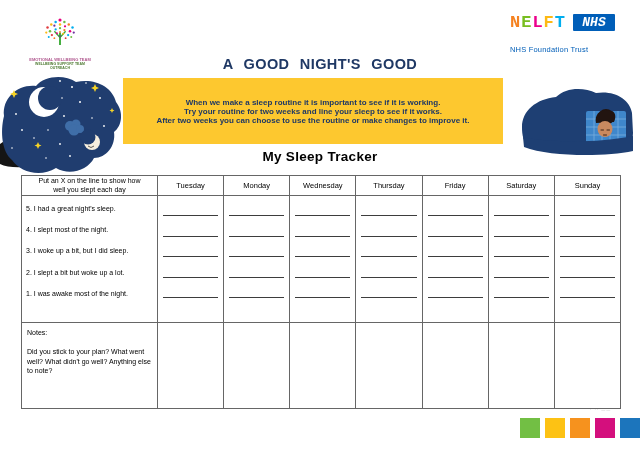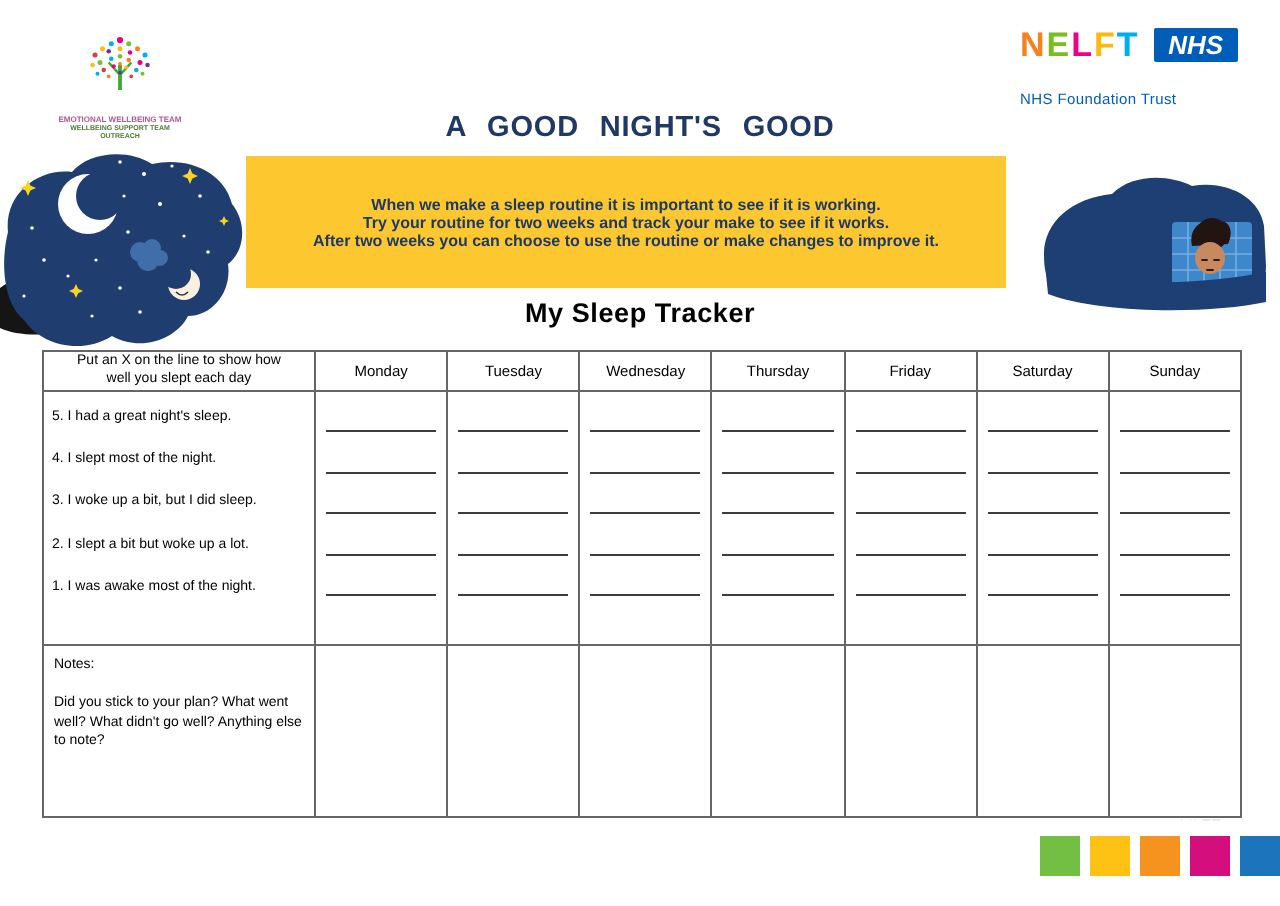--- a/index.html
+++ b/index.html
@@ -8,21 +8,21 @@
     font-family:"Liberation Sans",sans-serif;overflow:hidden;color:#000;
   }
   
   .org-logo{position:absolute;left:12px;top:13px;width:96px;text-align:center;}
   .org-logo svg{width:50px;height:44px;display:block;margin:0 auto;}
   .org-line{font-weight:bold;line-height:1.25;}
   .org-line.l1{font-size:4px;color:#b0588f;}
   .org-line.l2,.org-line.l3{font-size:3.5px;color:#4e7a32;}
   
   .brand{position:absolute;right:14px;top:14px;width:116px;}
-  .brand-row{display:flex;align-items:center;gap:7px;}
+  .brand-row{display:flex;align-items:center;gap:7px;font-family:Liberation Mono, monospace;}
   .nelft-letters{font-size:17px;font-weight:bold;letter-spacing:1px;line-height:1;}
   .nhs-box{width:42px;height:17px;background:#005EB8;border-radius:1px;
     display:flex;align-items:center;justify-content:center;}
   .nhs-box span{color:#fff;font-weight:bold;font-style:italic;font-size:13px;line-height:1;}
   .trust{font-size:7.5px;color:#005EB8;margin-top:14px;letter-spacing:0.2px;}
   
   .page-title{position:absolute;left:0;right:0;top:56px;text-align:center;
     font-size:14.5px;font-weight:bold;color:#1F3864;word-spacing:6px;letter-spacing:0.4px;}
   
   .intro-box{position:absolute;left:123px;top:78px;width:380px;height:66px;
@@ -154,21 +154,21 @@
     <circle cx="74" cy="56" r="5.5"></circle>
       <circle cx="80" cy="55" r="4"></circle>
   </g>
   <circle cx="92" cy="68" r="8" fill="#f7efdf"></circle>
   <circle cx="88" cy="63" r="7.5" fill="#203d6f"></circle>
   <path d="M88,72 q3,3 6,0" stroke="#333" stroke-width="0.8" fill="none"></path>
 </svg>
 
 <div class="intro-box" style="background: rgb(253, 200, 47);">
   <p>When we make a sleep routine it is important to see if it is working.</p>
-  <p>Try your routine for two weeks and track your make to see if it works.</p>
+  <p>Try your routine for two weeks and line your sleep to see if it works.</p>
   <p>After two weeks you can choose to use the routine or make changes to improve it.</p>
 </div>
 
 <svg class="sleep-illustration" viewBox="0 0 130 85">
   <path d="M12,42 C12,26 26,14 46,12 C56,2 74,2 86,8 C104,5 120,14 122,28 L123,48
            C123,58 118,63 108,65 C80,70 40,70 20,62 C13,57 12,50 12,42 Z" fill="#1e3f73"></path>
   <rect x="76" y="26" width="40" height="32" rx="2" fill="#3f87cb"></rect>
   <g stroke="#78aede" stroke-width="0.8">
     <line x1="84" y1="26" x2="84" y2="58"></line>
       <line x1="92" y1="26" x2="92" y2="58"></line>
@@ -189,22 +189,22 @@
   <path d="M13,52 C40,58 90,58 123,51 L123,66 C95,72 40,72 14,62 Z" fill="#1e3f73"></path>
 </svg>
 
 <div class="tracker-heading">My Sleep Tracker</div>
 
 <div class="sleep-table">
 
   <div class="cell hdr corner">
     <div class="inner">Put an X on the line to show how well you slept each day</div>
   </div>
+  <div class="cell hdr">Tuesday</div>
   <div class="cell hdr">Monday</div>
-  <div class="cell hdr">Tuesday</div>
   <div class="cell hdr">Wednesday</div>
   <div class="cell hdr">Thursday</div>
   <div class="cell hdr">Friday</div>
   <div class="cell hdr">Saturday</div>
   <div class="cell hdr">Sunday</div>
 
   <div class="cell body-cell scale-col">
     <div class="scale-item">5. I had a great night's sleep.</div>
     <div class="scale-item">4. I slept most of the night.</div>
     <div class="scale-item">3. I woke up a bit, but I did sleep.</div>

